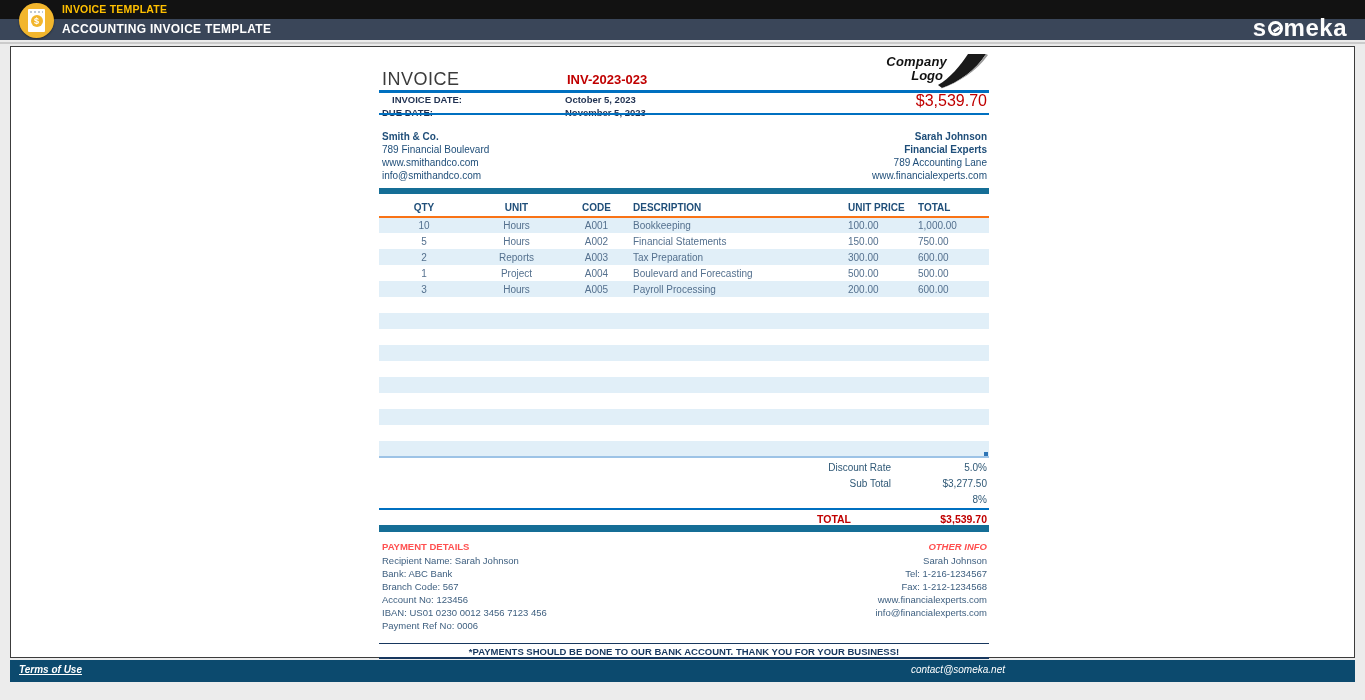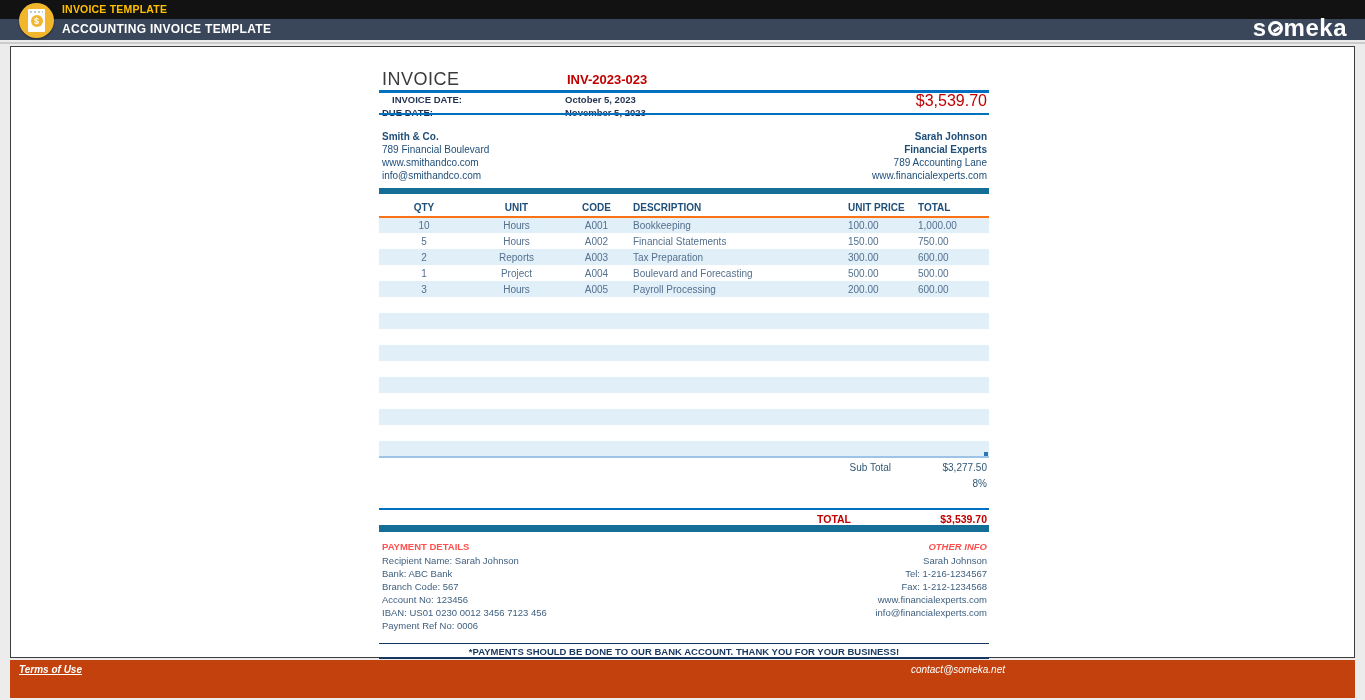--- a/index.html
+++ b/index.html
@@ -75,21 +75,21 @@
   .pay-title { position:absolute; left:3px; top:494px; font-size:9.5px; font-weight:bold; color:#FF5050; }
   .pay-lines { position:absolute; left:3px; top:507px; font-size:9.5px; color:#3F6080; line-height:13px; }
   .other-title { position:absolute; right:2px; top:494px; font-size:9.5px; font-weight:bold; color:#FF5050; text-align:right;font-style:italic; }
   .other-lines { position:absolute; right:2px; top:507px; font-size:9.5px; color:#3F6080; line-height:13px; text-align:right; }
 
   .note-rule-top { position:absolute; left:0; top:596px; width:610px; height:1px; background:#17375E; }
   .footer-note { position:absolute; left:0; top:599px; width:610px; text-align:center; font-size:9.5px; font-weight:bold; color:#17375E; }
   .note-rule-bottom { position:absolute; left:0; top:610px; width:610px; height:2px; background:#17375E; }
 
   
-  .footbar { position:absolute; left:10px; top:660px; width:1345px; height:38px; background:#c2410c; }
+  .footbar { position:absolute; left:10px; top:660px; width:1345px; height:22px; background:#0c4a6e; }
   .terms { position:absolute; left:9px; top:4px; color:#FFFFFF; font-size:10px; font-style:italic; font-weight:bold; text-decoration:underline; cursor:pointer; }
   .contact { position:absolute; right:350px; top:4px; color:#FFFFFF; font-size:10px; font-style:italic; }
 </style>
 </head>
 <body>
 
 <div class="topbar">
   <div class="topbar-top"></div>
   <div class="topbar-bottom"></div>
   <div class="app-icon">
@@ -102,20 +102,28 @@
   <div class="brand"><span>s</span><span class="o"></span><span>meka</span></div>
 </div>
 <div class="sep-line"></div>
 
 <div class="panel">
   <div class="content">
 
     <div class="inv-title">INVOICE</div>
     <div class="inv-number">INV-2023-023</div>
 
+    <div class="logo-box">
+      <svg class="logo-swoosh" width="125" height="38" viewBox="0 0 125 38">
+        <path d="M78,36 C95,30 112,18 122,2 L104,2 C96,14 86,26 74,33 Z" fill="#1A1A1A"></path>
+        <path d="M76,37 C94,31 113,19 124,3 L122,2 C112,18 95,30 78,36 Z" fill="#9A9A9A"></path>
+      </svg>
+      <span class="logo-l1">Company</span>
+      <span class="logo-l2">Logo</span>
+    </div>
 
     <div class="rule-blue-1"></div>
 
     <div class="date-label-1">INVOICE DATE:</div>
     <div class="date-val-1">October 5, 2023</div>
     <div class="date-label-2">DUE DATE:</div>
     <div class="date-val-2">November 5, 2023</div>
     <div class="amount-due">$3,539.70</div>
 
     <div class="rule-blue-2"></div>
@@ -280,20 +288,24 @@
             <td class="col-l"></td>
             <td class="col-r"></td>
             <td class="col-r"></td>
           </tr>
         </tbody>
     </table>
     <div class="corner-mark"></div>
 
     <div class="totals" id="totals-rows">
         <div class="totals-row">
+          <div class="totals-label">Discount Rate</div>
+          <div class="totals-value">5.0%</div>
+        </div>
+        <div class="totals-row">
           <div class="totals-label">Sub Total</div>
           <div class="totals-value">$3,277.50</div>
         </div>
         <div class="totals-row">
           <div class="totals-value">8%</div>
         </div>
       </div>
     <div class="rule-total"></div>
     <div class="total-row-label">TOTAL</div>
     <div class="total-row-value">$3,539.70</div>

